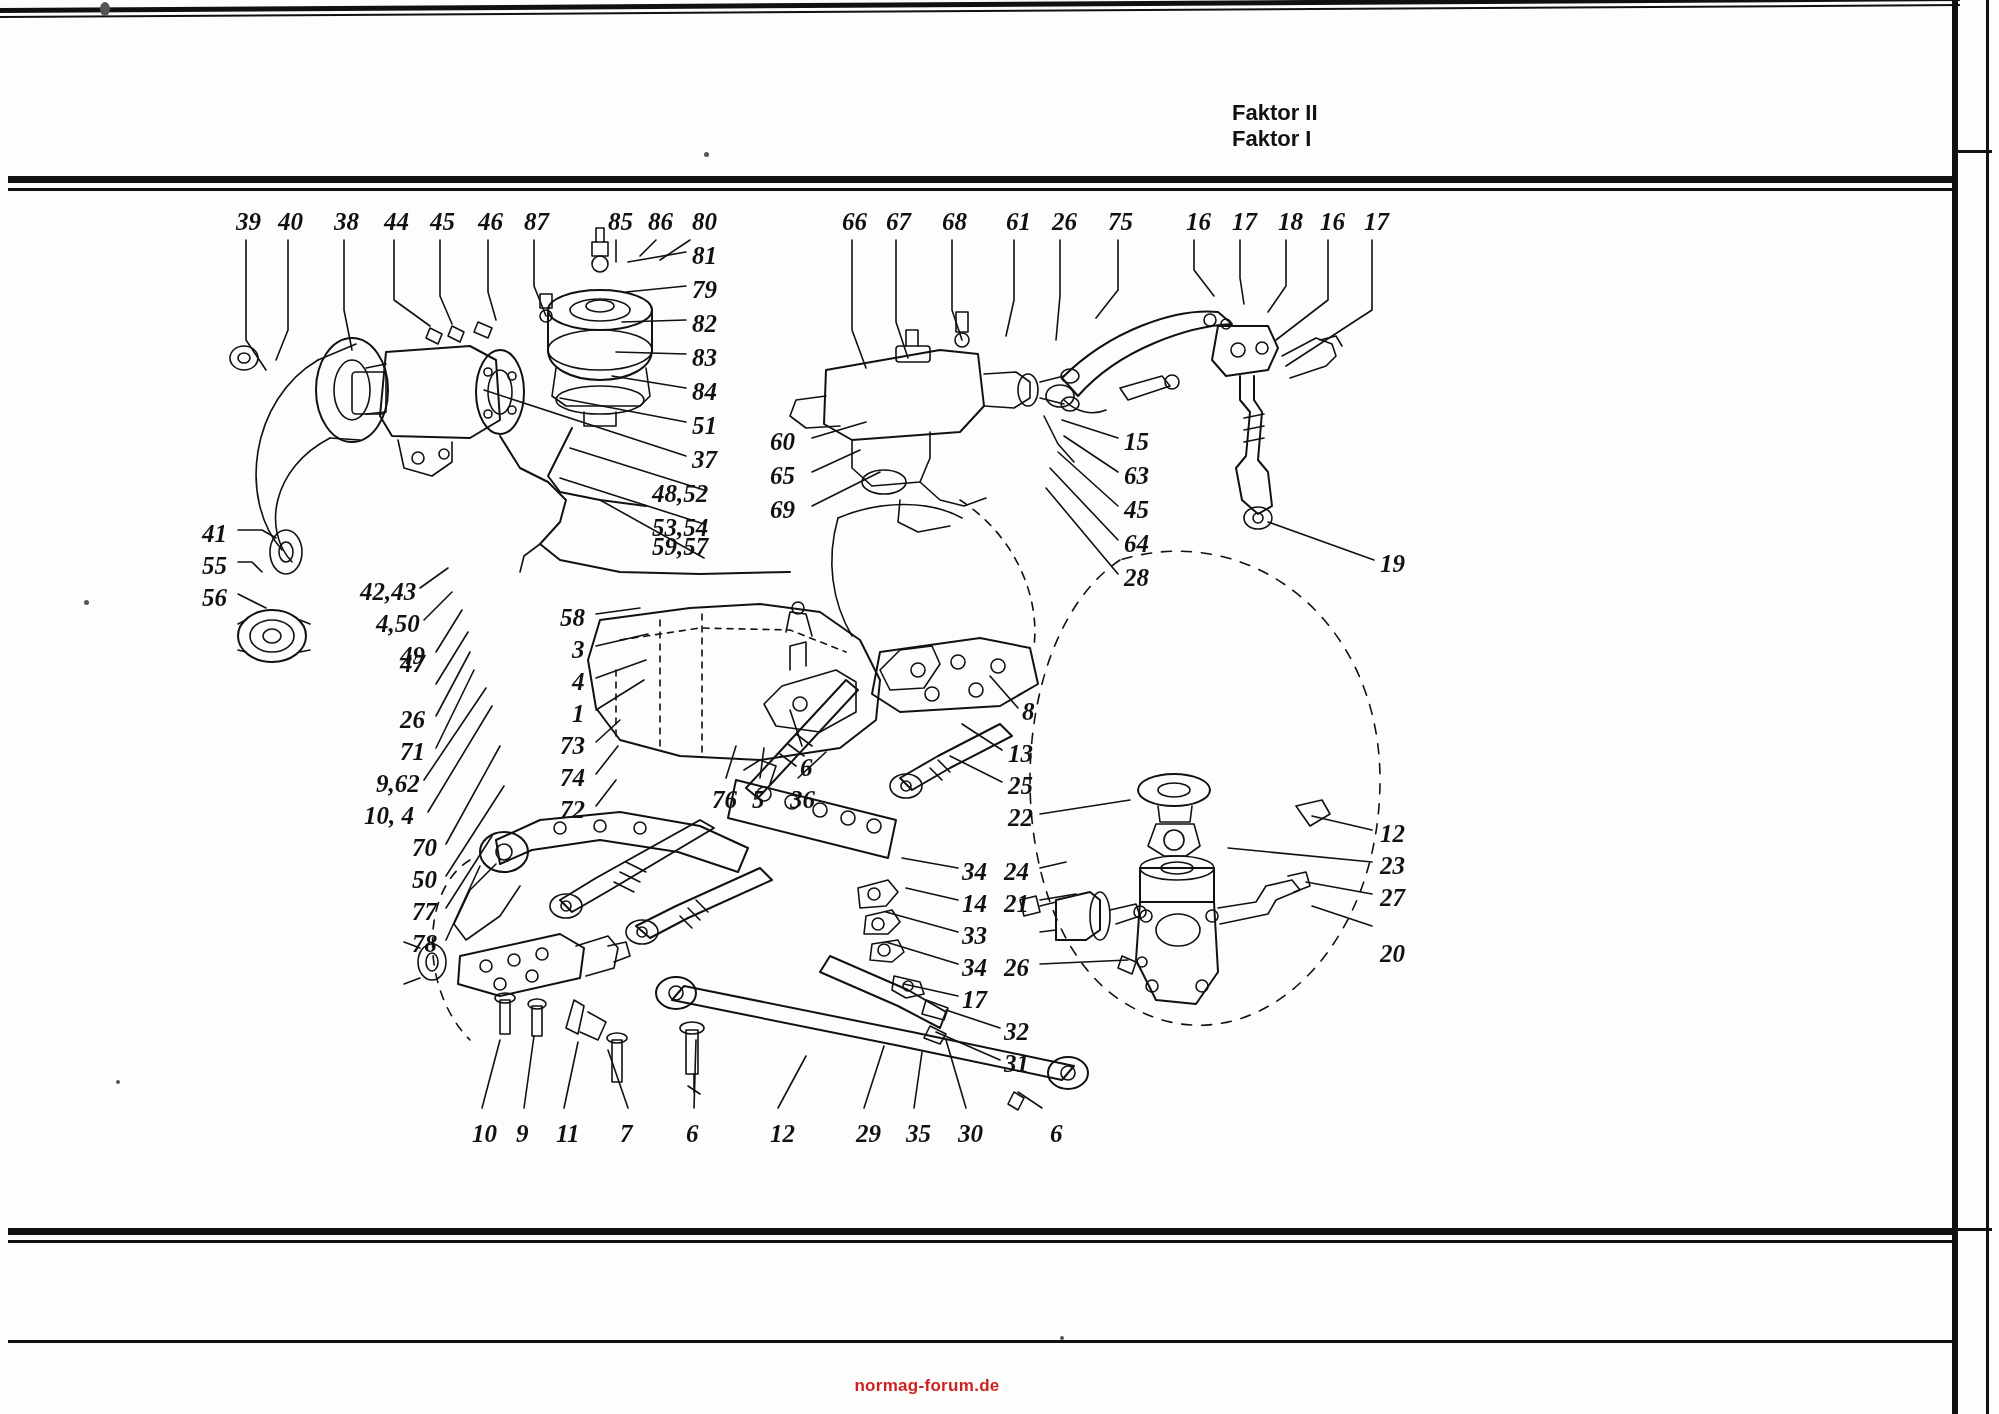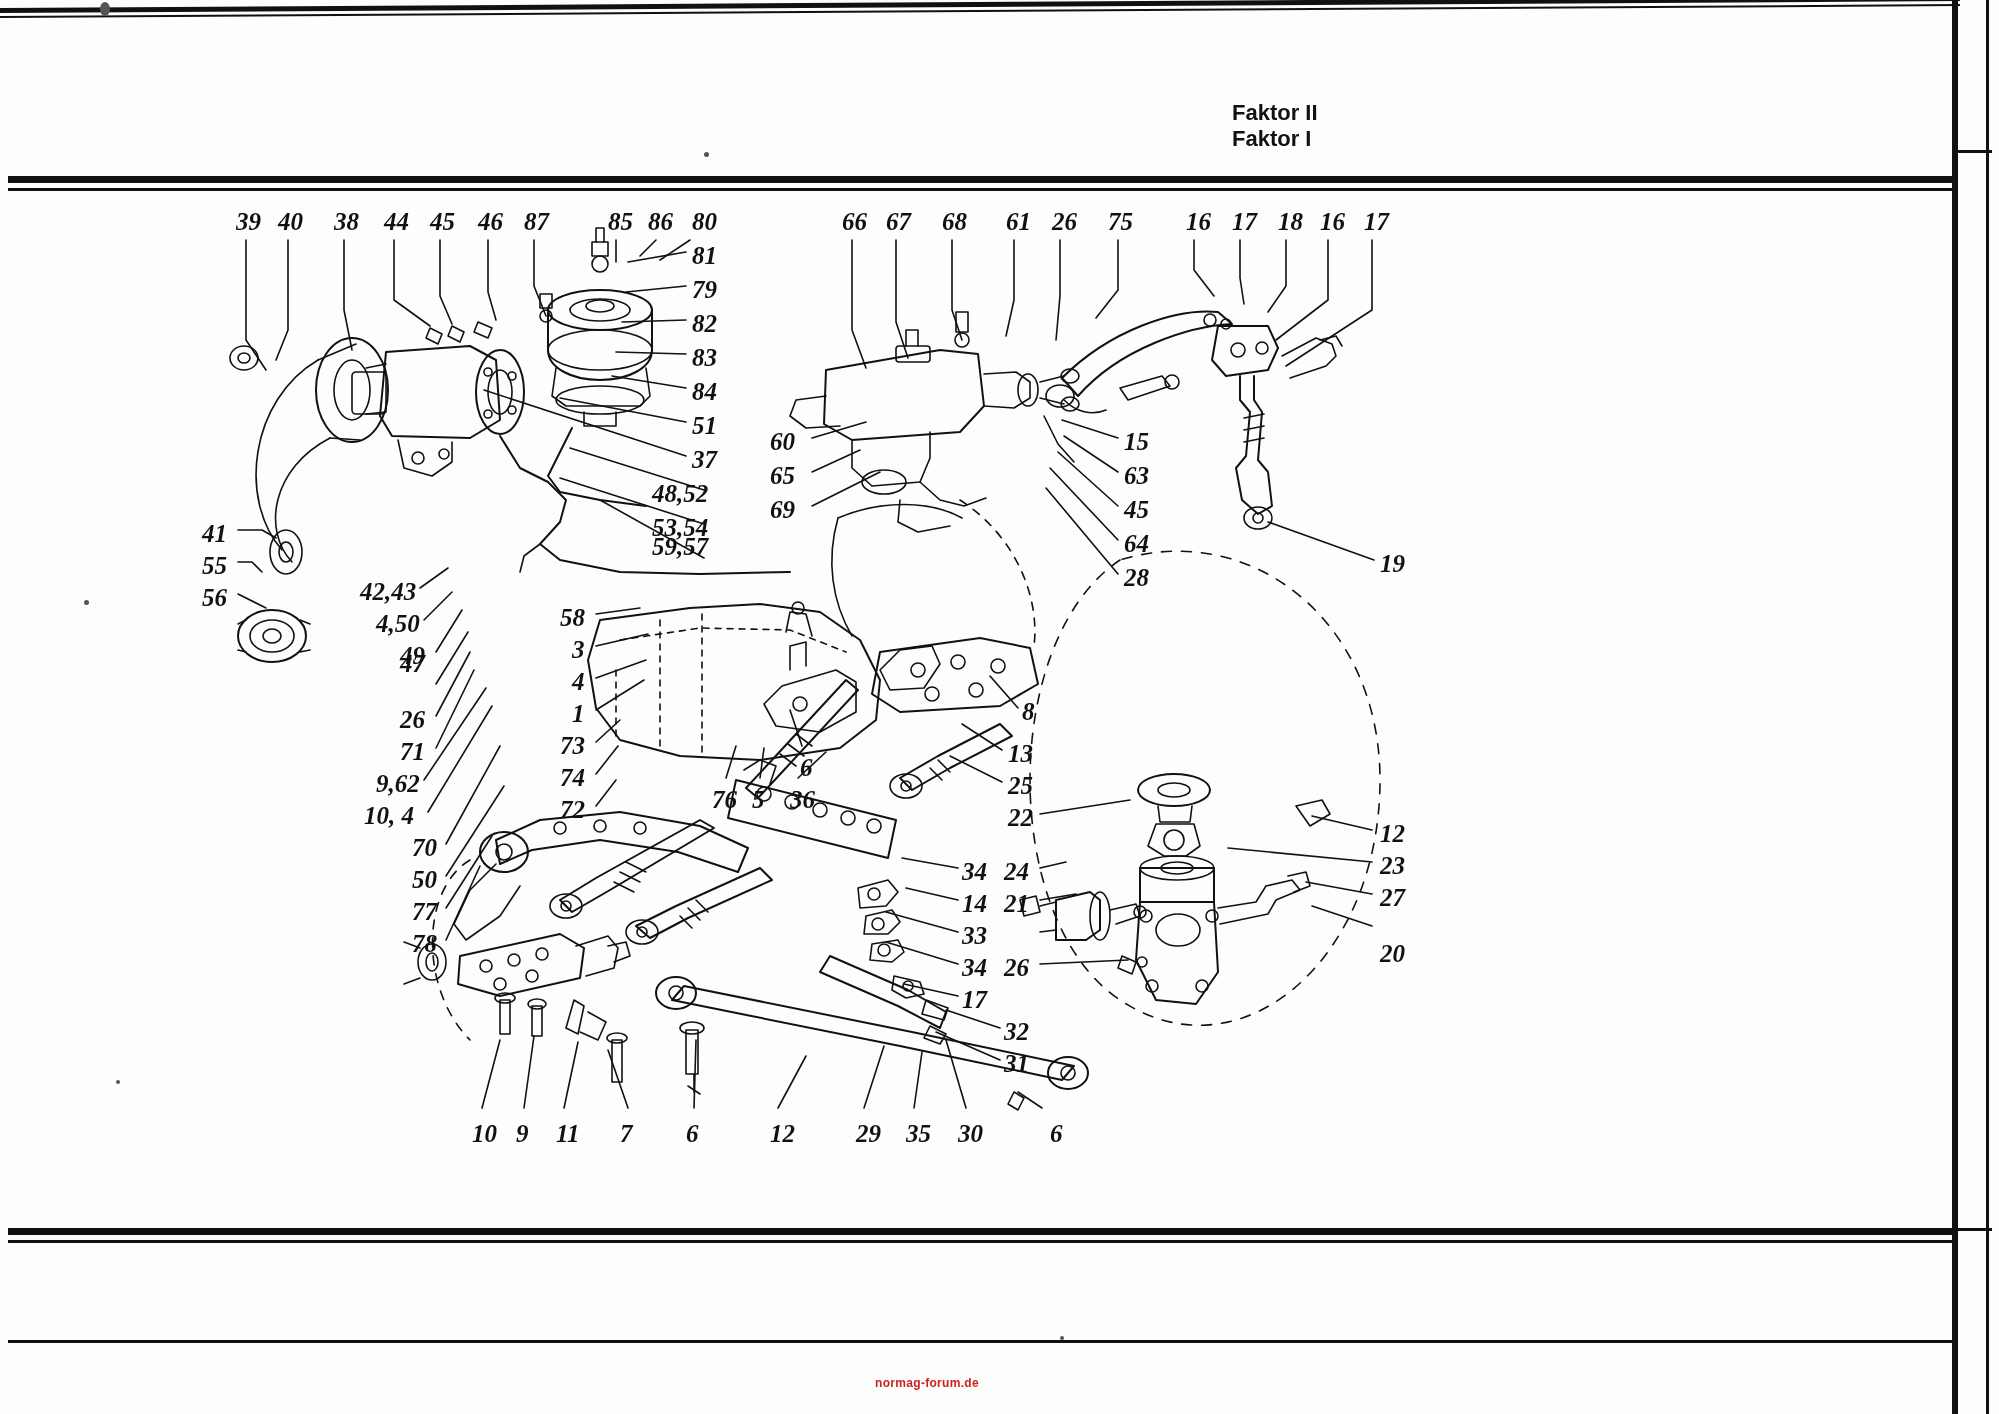--- a/index.html
+++ b/index.html
@@ -57,21 +57,21 @@
   }
   #faktor2 { left: 1232px; top: 100px; }
   #faktor1 { left: 1232px; top: 126px; }
 
   
   #watermark {
     position: absolute;
     left: 0; top: 1376px;
     width: 1854px;
     text-align: center;
-    font-size: 12px;
+    font-size: 17px;
     font-weight: bold;
     color: #cc2222;
     letter-spacing: 0.3px;
   }
 
   
   #diagram {
     position: absolute;
     left: 0; top: 200px;
     width: 1999px; height: 1020px;

